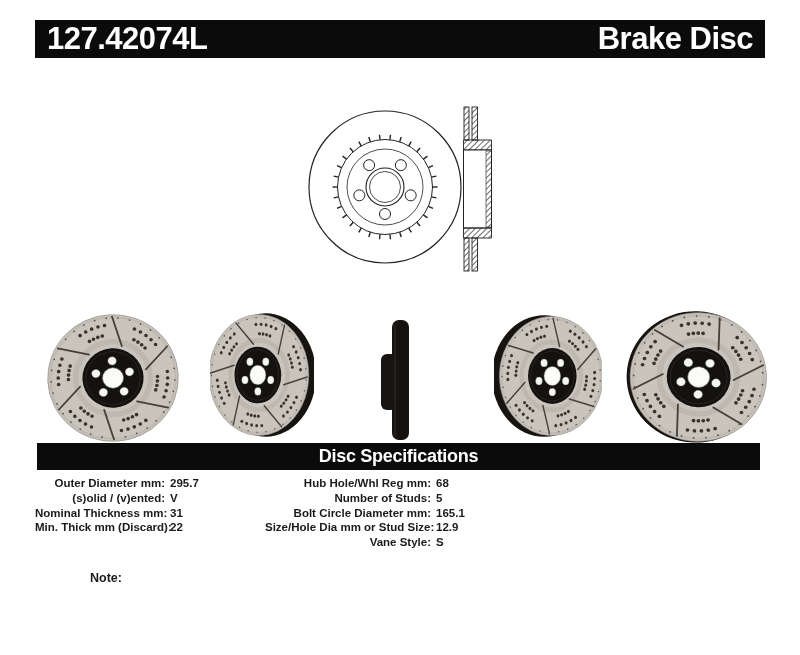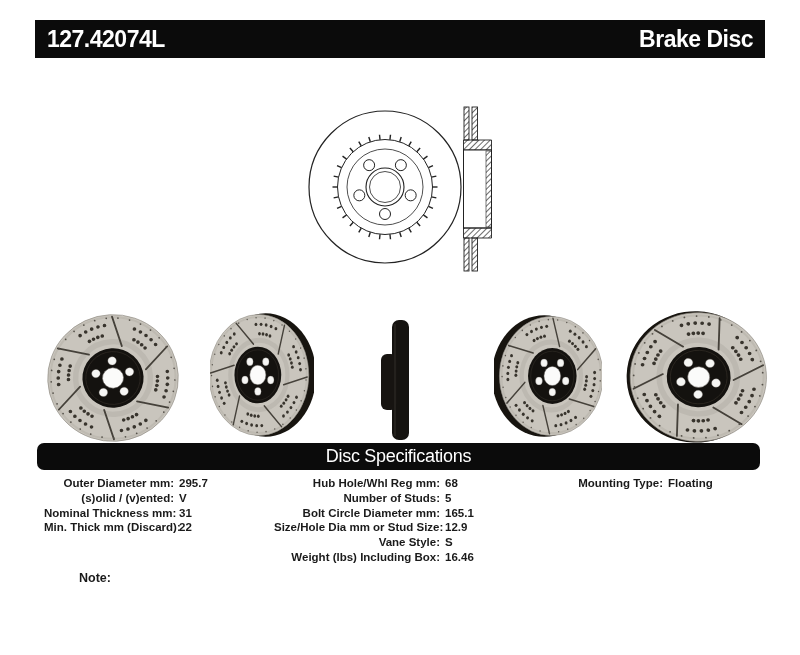--- a/index.html
+++ b/index.html
@@ -6,45 +6,45 @@
   body{
     width:800px;height:655px;position:relative;background:#ffffff;
     font-family:"Liberation Sans",sans-serif;color:#1a1a1a;overflow:hidden;
   }
   .bar{
     position:absolute;background:#0b0b0b;color:#fff;display:flex;align-items:center;
     box-sizing:border-box;
   }
   .header-bar{
     left:35px;top:20px;width:730px;height:38px;justify-content:space-between;
-    padding:0 12px;font-weight:bold;font-size:23px;letter-spacing:-0.5px;
+    padding:0 12px;font-weight:bold;font-size:31px;letter-spacing:-0.5px;
   }
   .spec-bar{
     left:37px;top:443px;width:723px;height:27px;justify-content:center;
-    font-weight:normal;font-size:18px;letter-spacing:-0.3px;border-radius:7px;
+    font-weight:bold;font-size:18px;letter-spacing:-0.3px;
   }
   .tech-drawing{position:absolute;left:280px;top:95px;width:240px;height:190px;}
   .photo{position:absolute;}
   #photo1{left:45px;top:312px;width:136px;height:132px;transform:rotate(-3deg);}
   #photo2{left:210px;top:312px;width:104px;height:126px;}
   #photo3{left:380px;top:318px;width:36px;height:124px;}
   #photo4{left:494px;top:314px;width:108px;height:124px;}
   #photo5{left:626px;top:310px;width:142px;height:134px;transform:rotate(2deg);}
-  .spec-cols{position:absolute;left:44px;top:476px;width:730px;display:flex;}
+  .spec-cols{position:absolute;left:35px;top:476px;width:730px;display:flex;}
   .spec-col{font-size:11.5px;font-weight:bold;line-height:14.8px;}
   .spec-col.c1{width:230px;}
   .spec-col.c2{width:272px;}
   .spec-col.c3{width:228px;}
   .spec-row{display:flex;}
   .spec-label{text-align:right;white-space:nowrap;}
   .c1 .spec-label{width:130px;}
   .c2 .spec-label{width:166px;}
   .c3 .spec-label{width:117px;}
   .spec-value{margin-left:5px;white-space:nowrap;}
-  .note{position:absolute;left:79px;top:571px;font-size:12.5px;font-weight:bold;}
+  .note{position:absolute;left:90px;top:571px;font-size:12.5px;font-weight:bold;}
 </style>
 </head>
 <body>
 
 <div class="bar header-bar">
   <span>127.42074L</span>
   <span>Brake Disc</span>
 </div>
 
 <svg class="tech-drawing" id="tech-svg" viewBox="0 0 240 190">
@@ -585,26 +585,16 @@
       <span class="spec-value">165.1</span>
     </div>
     <div class="spec-row">
       <span class="spec-label">Size/Hole Dia mm or Stud Size:</span>
       <span class="spec-value">12.9</span>
     </div>
     <div class="spec-row">
       <span class="spec-label">Vane Style:</span>
       <span class="spec-value">S</span>
     </div>
-    <div class="spec-row">
-      <span class="spec-label">Weight (lbs) Including Box:</span>
-      <span class="spec-value">16.46</span>
-    </div>
-  </div>
-  <div class="spec-col c3">
-    <div class="spec-row">
-      <span class="spec-label">Mounting Type:</span>
-      <span class="spec-value">Floating</span>
-    </div>
   </div>
 </div>
 
 <div class="note">Note:</div>
 
 </body></html>

